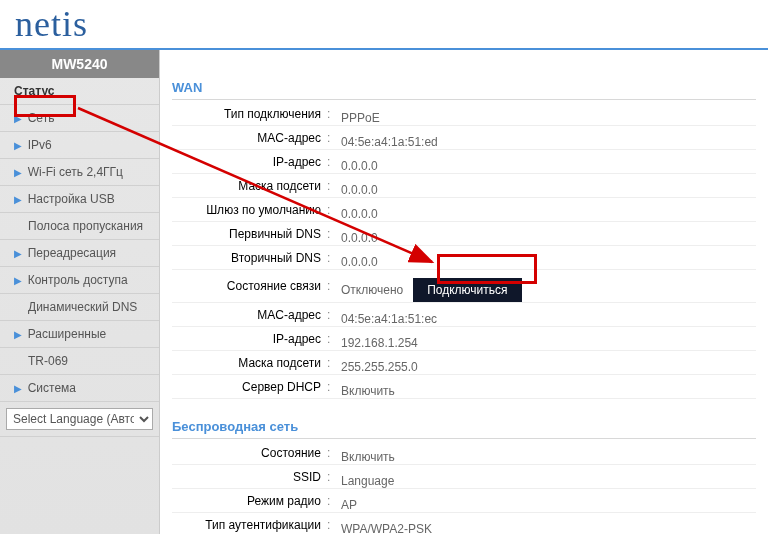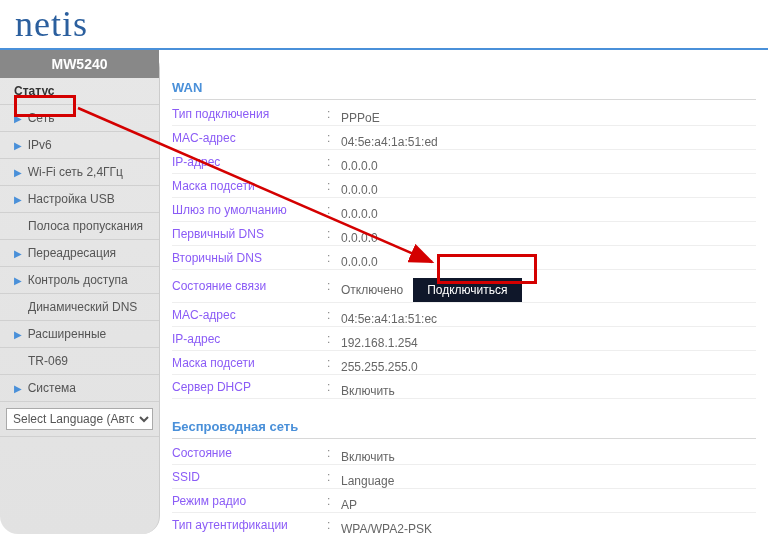--- a/index.html
+++ b/index.html
@@ -26,21 +26,20 @@
     letter-spacing: 1px;
   }
   .container {
     display: flex;
     height: calc(100% - 50px);
   }
   .sidebar {
     width: 160px;
     background: linear-gradient(to bottom, #e7e7e7, #e2e2e2);
     border-right: 1px solid #ccc;
-    border-radius: 18px;
   }
   .model {
     background: #888;
     color: #fff;
     font-weight: bold;
     font-size: 14px;
     text-align: center;
     padding: 6px 0;
   }
   .nav-item {
@@ -89,21 +88,22 @@
     margin-top: 16px;
   }
   .row {
     display: flex;
     border-bottom: 1px solid #eee;
     min-height: 24px;
     align-items: center;
   }
   .row .label {
     width: 155px;
-    color: #8b5cf6;
+    text-align: right;
+    color: #000000;
     padding-right: 6px;
     font-size: 12px;
   }
   .row .colon {
     color: #888;
     width: 8px;
   }
   .row .value {
     color: #666;
     padding-left: 6px;

